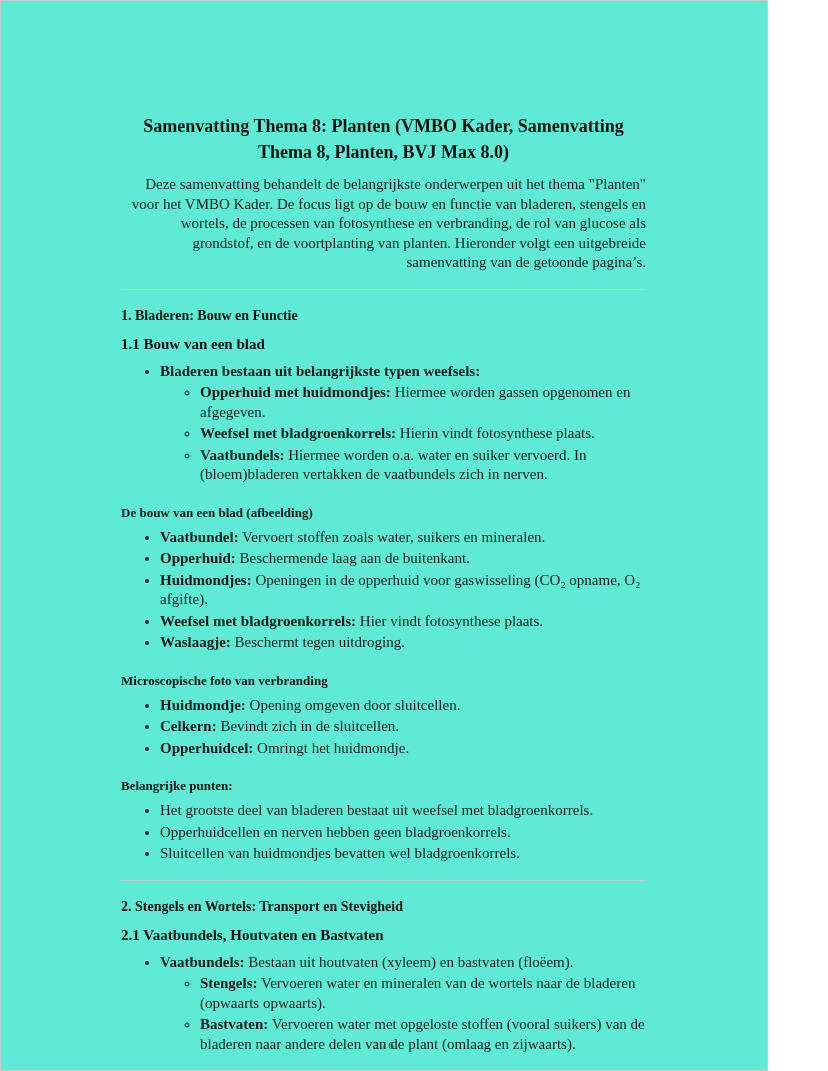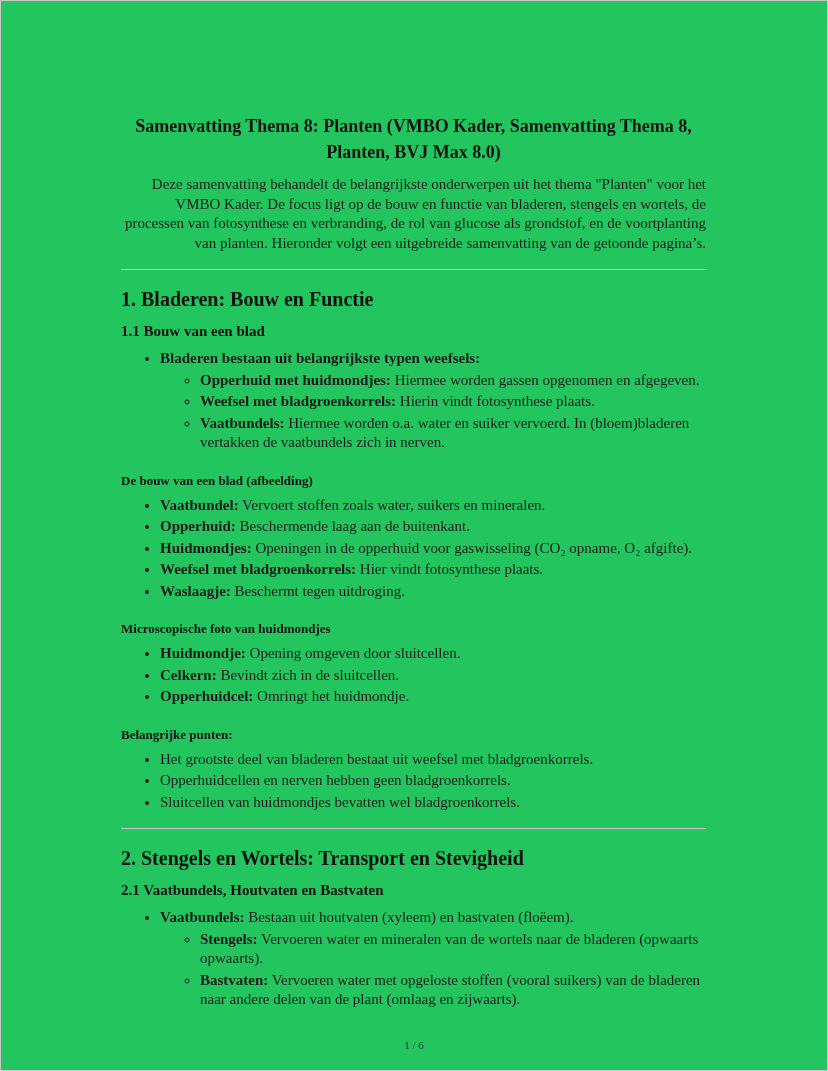--- a/index.html
+++ b/index.html
@@ -2,25 +2,25 @@
 <html><head>
 <meta charset="utf-8">
 <style>
   html, body {
     margin: 0;
     padding: 0;
     background: #ffffff;
   }
   .page {
     position: relative;
-    width: 828px;
+    width: 768px;
     height: 1071px;
     box-sizing: border-box;
     border: 1px solid #c9c9c9;
-    background: #22c55e;
+    background: #5eead4;
     font-family: "Liberation Serif", "DejaVu Serif", serif;
     color: #1b1b1b;
     padding: 112px 121px 0 120px;
     overflow: hidden;
   }
   .doc-title {
     font-size: 18px;
     font-weight: bold;
     text-align: center;
     line-height: 1.45;
@@ -32,21 +32,21 @@
     line-height: 1.3;
     margin: 0;
     text-align: right;
   }
   hr.rule {
     border: none;
     border-top: 1px solid #c8c8c8;
     margin: 16px 0 18px 0;
   }
   h2.section-heading {
-    font-size: 20px;
+    font-size: 14px;
     font-weight: bold;
     margin: 18px 0 12px 0;
     color: #111111;
   }
   h3.sub-heading {
     font-size: 15px;
     font-weight: bold;
     margin: 0 0 9px 0;
     color: #111111;
   }
@@ -111,21 +111,21 @@
 
   <h4 class="minor-heading">De bouw van een blad (afbeelding)</h4>
   <ul class="lvl1">
     <li><strong>Vaatbundel:</strong><span> Vervoert stoffen zoals water, suikers en mineralen.</span></li>
     <li><strong>Opperhuid:</strong><span> Beschermende laag aan de buitenkant.</span></li>
     <li><strong>Huidmondjes:</strong><span> Openingen in de opperhuid voor gaswisseling (CO₂ opname, O₂ afgifte).</span></li>
     <li><strong>Weefsel met bladgroenkorrels:</strong><span> Hier vindt fotosynthese plaats.</span></li>
     <li><strong>Waslaagje:</strong><span> Beschermt tegen uitdroging.</span></li>
   </ul>
 
-  <h4 class="minor-heading">Microscopische foto van huidmondjes</h4>
+  <h4 class="minor-heading">Microscopische foto van verbranding</h4>
   <ul class="lvl1">
     <li><strong>Huidmondje:</strong><span> Opening omgeven door sluitcellen.</span></li>
     <li><strong>Celkern:</strong><span> Bevindt zich in de sluitcellen.</span></li>
     <li><strong>Opperhuidcel:</strong><span> Omringt het huidmondje.</span></li>
   </ul>
 
   <h4 class="minor-heading">Belangrijke punten:</h4>
   <ul class="lvl1">
     <li><span>Het grootste deel van bladeren bestaat uit weefsel met bladgroenkorrels.</span></li>
     <li><span>Opperhuidcellen en nerven hebben geen bladgroenkorrels.</span></li>

